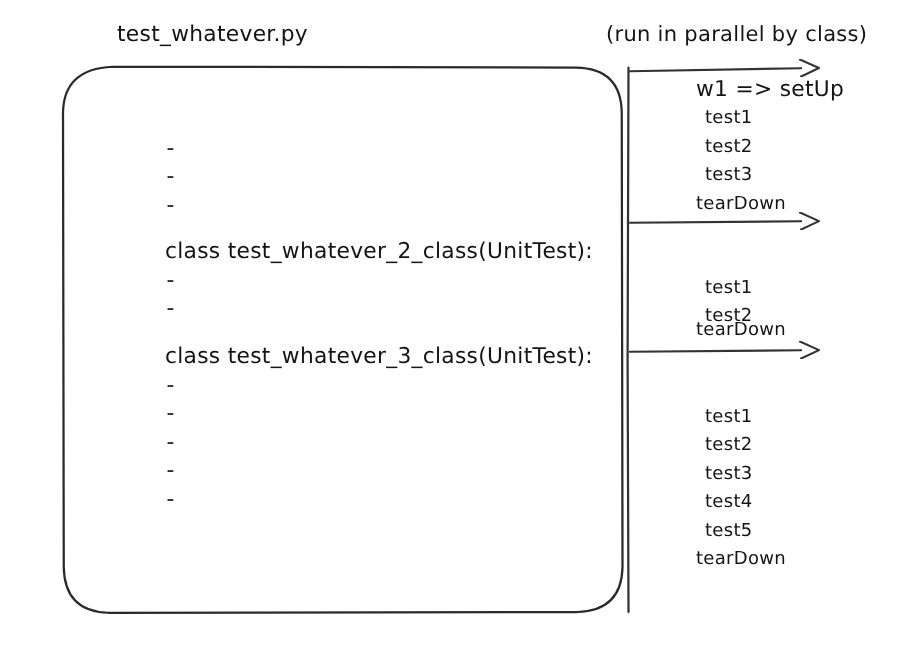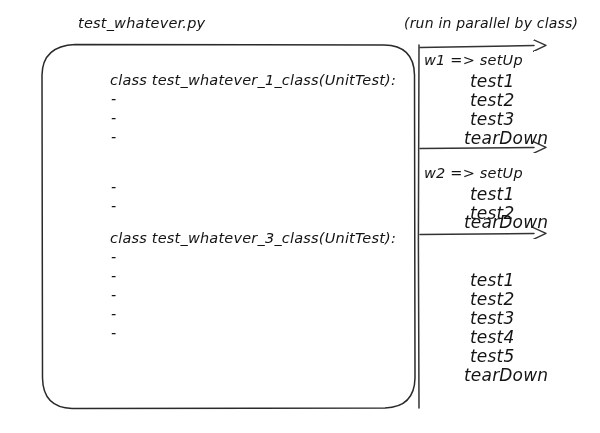--- a/index.html
+++ b/index.html
@@ -27,21 +27,20 @@
     width: 600px;
     height: 433px;
     overflow: visible;
   }
   .txt {
     position: absolute;
     white-space: nowrap;
     font-family: "DejaVu Sans", sans-serif;
     color: #141414;
     letter-spacing: 0.2px;
-    font-style: italic;
   }
 
   
   #file-label {
     left: 78px;
     top: 15px;
     font-size: 14.5px;
   }
 
   
@@ -62,21 +61,21 @@
     left: 111px;
     color: #141414;
   }
 
   
   .worker-head {
     font-size: 14.5px;
     left: 424px;
   }
   .worker-step {
-    font-size: 17px;
+    font-size: 12px;
     left: 470px;
   }
   .worker-step.wide {
     left: 470px;
   }
 </style>
 </head>
 <body>
 
 <div class="canvas">
@@ -96,42 +95,41 @@
 
     <path d="M 420,148.5 L 534,147.5" fill="none" stroke="#333333" stroke-width="1.5" stroke-linecap="round" marker-end="url(#arrowhead)"></path>
 
     <path d="M 420,234.5 L 534,233.5" fill="none" stroke="#333333" stroke-width="1.5" stroke-linecap="round" marker-end="url(#arrowhead)"></path>
   </svg>
 
   <div class="txt" id="file-label">test_whatever.py</div>
 
   <div class="txt" id="parallel-note">(run in parallel by class)</div>
 
-  <div class="txt code-class" style="top:72px;">class test_whatever_1_class(UnitTest):</div>
   <div class="txt code-dash" style="top:91px;">-</div>
   <div class="txt code-dash" style="top:110px;">-</div>
   <div class="txt code-dash" style="top:129px;">-</div>
 
+  <div class="txt code-class" style="top:160px;">class test_whatever_2_class(UnitTest):</div>
   <div class="txt code-dash" style="top:179px;">-</div>
   <div class="txt code-dash" style="top:198px;">-</div>
 
   <div class="txt code-class" style="top:230px;">class test_whatever_3_class(UnitTest):</div>
   <div class="txt code-dash" style="top:249px;">-</div>
   <div class="txt code-dash" style="top:268px;">-</div>
   <div class="txt code-dash" style="top:287px;">-</div>
   <div class="txt code-dash" style="top:306px;">-</div>
   <div class="txt code-dash" style="top:325px;">-</div>
 
-  <div class="txt worker-head" style="top:52px;">w1 =&gt; setUp</div>
+  <div class="txt worker-head" style="top:52px;margin-left:40px;">w1 =&gt; setUp</div>
   <div class="txt worker-step" style="top:71px;">test1</div>
   <div class="txt worker-step" style="top:90px;">test2</div>
   <div class="txt worker-step" style="top:109px;">test3</div>
   <div class="txt worker-step wide" style="top:128px;left:464px;">tearDown</div>
 
-  <div class="txt worker-head" style="top:165px;">w2 =&gt; setUp</div>
   <div class="txt worker-step" style="top:184px;">test1</div>
   <div class="txt worker-step" style="top:203px;">test2</div>
   <div class="txt worker-step wide" style="top:213px;left:464px;top:212px;">tearDown</div>
 
   <div class="txt worker-step" style="top:270px;">test1</div>
   <div class="txt worker-step" style="top:289px;">test2</div>
   <div class="txt worker-step" style="top:308px;">test3</div>
   <div class="txt worker-step" style="top:327px;text-align:center;">test4</div>
   <div class="txt worker-step" style="top:346px;">test5</div>
   <div class="txt worker-step wide" style="top:365px;left:464px;">tearDown</div>

